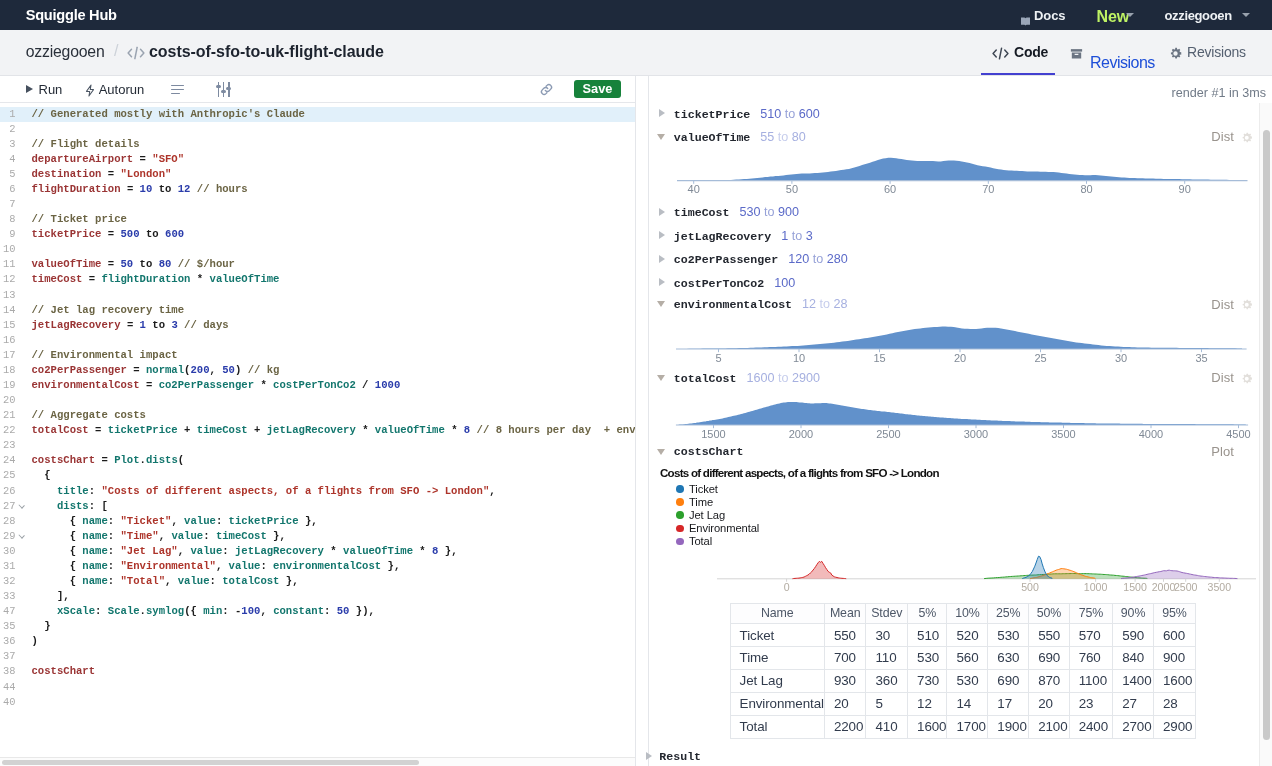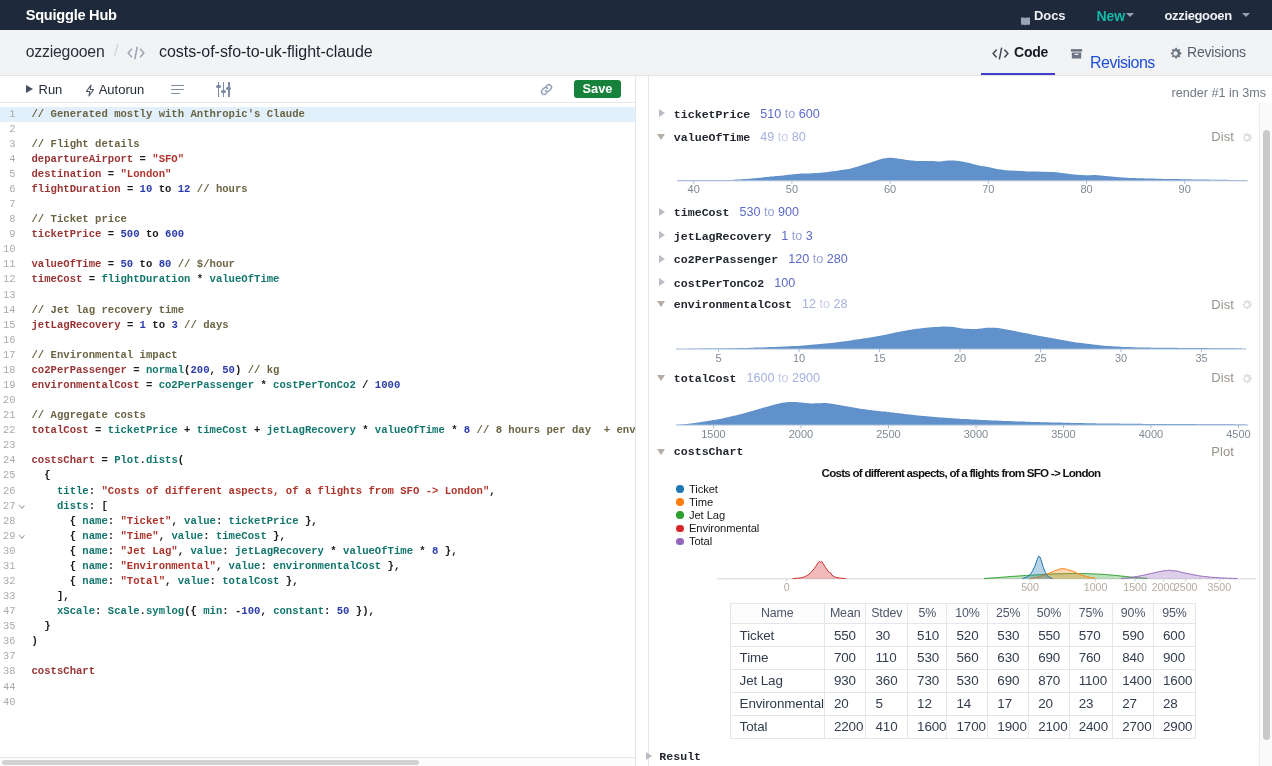--- a/index.html
+++ b/index.html
@@ -29,34 +29,34 @@
 .hthumb{position:absolute;left:2px;top:2.2px;width:417px;height:5px;border-radius:3px;background:#d2d2d2}
 .vscroll{position:absolute;left:1259px;top:103px;width:13px;height:663px;background:#fafafa;border-left:1px solid #ececec}
 .vthumb{position:absolute;left:2.5px;top:27px;width:7px;height:610px;border-radius:4px;background:#c9c9c9}
 </style></head><body>
 <div id="topbar">
     <div class="abs" style="left:25.7px;top:7px;font-size:14.6px;font-weight:bold;color:#fff;letter-spacing:-.25px">Squiggle Hub</div>
     <div class="abs" style="left:1019.5px;top:12.3px"><svg width="11" height="9" viewBox="0 0 24 20" fill="#9aa6b8">
         <path d="M2 1h7.2c1.2 0 2.2.7 2.8 1.7V19c-.6-1-1.6-1.7-2.8-1.7H2zM22 1h-7.2c-1.2 0-2.2.7-2.8 1.7V19c.6-1 1.6-1.7 2.8-1.7H22z"></path>
       </svg></div>
     <div class="abs" style="left:1034px;top:8px;font-size:13px;font-weight:600;color:#eef1f4;letter-spacing:-.1px">Docs</div>
-    <div class="abs" style="left:1096.5px;top:8px;font-size:14px;font-weight:600;color:#14b8a6;letter-spacing:-.1px">New</div>
+    <div class="abs" style="left:1096.5px;top:8px;font-size:16px;font-weight:600;color:#bef264;letter-spacing:-.1px">New</div>
     <div class="abs" style="left:1126px;top:13px;width:0;height:0;border-top:4.4px solid #98a1ad;border-left:4.2px solid transparent;border-right:4.2px solid transparent"></div>
     <div class="abs" style="left:1164.5px;top:8px;font-size:13px;font-weight:600;color:#eef1f4;letter-spacing:-.35px">ozziegooen</div>
     <div class="abs" style="left:1242px;top:13px;width:0;height:0;border-top:4.4px solid #98a1ad;border-left:4.2px solid transparent;border-right:4.2px solid transparent"></div>
   </div>
 <div id="navbar">
     <div class="abs" style="left:25.7px;top:13px;font-size:15.8px;color:#2a303a;letter-spacing:-.2px">ozziegooen</div>
     <div class="abs" style="left:114px;top:12px;font-size:16px;color:#cdd2d9">/</div>
     <div class="abs" style="left:127px;top:16px"><svg width="18" height="14" viewBox="0 0 24 18" fill="none" stroke="#9aa3b0" stroke-width="2" stroke-linecap="round" stroke-linejoin="round">
         <path d="M6 4L1.5 9L6 14"></path>
         <path d="M18 4L22.5 9L18 14"></path>
         <path d="M13.5 1.5L10.5 16.5"></path>
       </svg></div>
-    <div class="abs" style="left:159px;top:13px;font-size:16px;font-weight:normal;color:#1d232e;letter-spacing:-.05px">costs-of-sfo-to-uk-flight-claude</div>
+    <div class="abs" style="left:149px;top:13px;font-size:16px;font-weight:bold;color:#1d232e;letter-spacing:-.05px">costs-of-sfo-to-uk-flight-claude</div>
     <div class="abs" style="left:992px;top:15.5px"><svg width="17" height="13" viewBox="0 0 24 18" fill="none" stroke="#3f4754" stroke-width="2.1" stroke-linecap="round" stroke-linejoin="round">
         <path d="M6 4L1.5 9L6 14"></path>
         <path d="M18 4L22.5 9L18 14"></path>
         <path d="M13.5 1.5L10.5 16.5"></path>
       </svg></div>
     <div class="abs" style="left:1014px;top:14px;font-size:14px;font-weight:600;color:#151a23;letter-spacing:-.2px">Code</div>
     <div class="abs" style="left:1069px;top:16px"><svg width="15" height="15" viewBox="0 0 24 24" fill="#6b7482">
         <path d="M3 5h18v4H3z"></path>
         <path d="M4.5 10.5h15V20h-15zM9 12.5h6v2H9z" fill-rule="evenodd"></path>
       </svg></div>
@@ -178,21 +178,21 @@
   </div>
 <div class="hscroll">
     <div class="hthumb"></div>
   </div>
 <div id="leftborder"></div>
 <div id="rightborder"></div>
 <div class="abs" style="left:1080px;top:85.5px;width:186px;text-align:right;font-size:12.6px;color:#707a87">render #1 in 3ms</div>
 <div class="abs" style="left:658.6px;top:109.2px;width:0;height:0;border-left:6.3px solid #b9bdc3;border-top:4.8px solid transparent;border-bottom:4.8px solid transparent"></div>
 <div class="abs vname" style="left:673.8px;top:106.5px">ticketPrice<span class="vval"><span style="color:#5b6ac8">510</span>&nbsp;<span style="color:#97a2d8">to</span>&nbsp;<span style="color:#5b6ac8">600</span></span></div>
 <div class="abs" style="left:657.1px;top:133.8px;width:0;height:0;border-top:6.3px solid #b5aea6;border-left:4.8px solid transparent;border-right:4.8px solid transparent"></div>
-<div class="abs vname" style="left:673.8px;top:129.5px">valueOfTime<span class="vval"><span style="color:#a6b0e0">49</span>&nbsp;<span style="color:#c6cdec">to</span>&nbsp;<span style="color:#a6b0e0">80</span></span></div>
+<div class="abs vname" style="left:673.8px;top:129.5px">valueOfTime<span class="vval"><span style="color:#a6b0e0">55</span>&nbsp;<span style="color:#c6cdec">to</span>&nbsp;<span style="color:#a6b0e0">80</span></span></div>
 <div class="abs typlbl" style="left:1150px;top:129.0px;width:84px">Dist</div>
 <div class="abs" style="left:1239.8px;top:130.2px"><svg width="13.5" height="13.5" viewBox="0 0 24 24" fill="#e2dfdb">
       <path d="M12 8.5a3.5 3.5 0 100 7 3.5 3.5 0 000-7zm9.2 5.3l-2.2-.4a7 7 0 01-.6 1.5l1.3 1.8-1.8 1.8-1.8-1.3c-.5.3-1 .5-1.5.6l-.4 2.2h-2.5l-.4-2.2a7 7 0 01-1.5-.6l-1.8 1.3-1.8-1.8 1.3-1.8c-.3-.5-.5-1-.6-1.5l-2.2-.4v-2.5l2.2-.4c.1-.5.3-1 .6-1.5L6.2 6.2 8 4.4l1.8 1.3c.5-.3 1-.5 1.5-.6l.4-2.2h2.5l.4 2.2c.5.1 1 .3 1.5.6l1.8-1.3 1.8 1.8-1.3 1.8c.3.5.5 1 .6 1.5l2.2.4z"></path>
     </svg></div>
 <div class="abs" style="left:658.6px;top:207.7px;width:0;height:0;border-left:6.3px solid #b9bdc3;border-top:4.8px solid transparent;border-bottom:4.8px solid transparent"></div>
 <div class="abs vname" style="left:673.8px;top:205.0px">timeCost<span class="vval"><span style="color:#5b6ac8">530</span>&nbsp;<span style="color:#97a2d8">to</span>&nbsp;<span style="color:#5b6ac8">900</span></span></div>
 <div class="abs" style="left:658.6px;top:231.2px;width:0;height:0;border-left:6.3px solid #b9bdc3;border-top:4.8px solid transparent;border-bottom:4.8px solid transparent"></div>
 <div class="abs vname" style="left:673.8px;top:228.5px">jetLagRecovery<span class="vval"><span style="color:#5b6ac8">1</span>&nbsp;<span style="color:#97a2d8">to</span>&nbsp;<span style="color:#5b6ac8">3</span></span></div>
 <div class="abs" style="left:658.6px;top:254.7px;width:0;height:0;border-left:6.3px solid #b9bdc3;border-top:4.8px solid transparent;border-bottom:4.8px solid transparent"></div>
 <div class="abs vname" style="left:673.8px;top:252.0px">co2PerPassenger<span class="vval"><span style="color:#5b6ac8">120</span>&nbsp;<span style="color:#97a2d8">to</span>&nbsp;<span style="color:#5b6ac8">280</span></span></div>
@@ -260,21 +260,21 @@
     <line x1="502.0" y1="39.0" x2="502.0" y2="42.2" stroke="#a6bcd8" stroke-width="1"></line>
     <line x1="589.5" y1="39.0" x2="589.5" y2="42.2" stroke="#a6bcd8" stroke-width="1"></line>
     <text x="64.5" y="51.6" fill="#808a96" font-size="11" text-anchor="middle">1500</text>
     <text x="152.0" y="51.6" fill="#808a96" font-size="11" text-anchor="middle">2000</text>
     <text x="239.5" y="51.6" fill="#808a96" font-size="11" text-anchor="middle">2500</text>
     <text x="327.0" y="51.6" fill="#808a96" font-size="11" text-anchor="middle">3000</text>
     <text x="414.5" y="51.6" fill="#808a96" font-size="11" text-anchor="middle">3500</text>
     <text x="502.0" y="51.6" fill="#808a96" font-size="11" text-anchor="middle">4000</text>
     <text x="589.5" y="51.6" fill="#808a96" font-size="11" text-anchor="middle">4500</text>
   </svg>
-<div class="abs" style="left:660px;top:465.5px;width:602px;text-align:center;font-size:11.6px;font-weight:bold;color:#111;letter-spacing:-.75px">Costs of different aspects, of a flights from SFO -&gt; London</div>
+<div class="abs" style="left:660px;top:465.5px;width:602px;font-size:11.6px;font-weight:bold;color:#111;letter-spacing:-.75px">Costs of different aspects, of a flights from SFO -&gt; London</div>
 <div class="abs" style="left:676px;top:485.2px;width:7.6px;height:7.6px;border-radius:50%;background:#1f77b4"></div>
 <div class="abs legtxt" style="left:689px;top:482.5px">Ticket</div>
 <div class="abs" style="left:676px;top:498.3px;width:7.6px;height:7.6px;border-radius:50%;background:#ff7f0e"></div>
 <div class="abs legtxt" style="left:689px;top:495.6px">Time</div>
 <div class="abs" style="left:676px;top:511.4px;width:7.6px;height:7.6px;border-radius:50%;background:#2ca02c"></div>
 <div class="abs legtxt" style="left:689px;top:508.7px">Jet Lag</div>
 <div class="abs" style="left:676px;top:524.5px;width:7.6px;height:7.6px;border-radius:50%;background:#d62728"></div>
 <div class="abs legtxt" style="left:689px;top:521.8px">Environmental</div>
 <div class="abs" style="left:676px;top:537.6px;width:7.6px;height:7.6px;border-radius:50%;background:#9467bd"></div>
 <div class="abs legtxt" style="left:689px;top:534.9px">Total</div>

